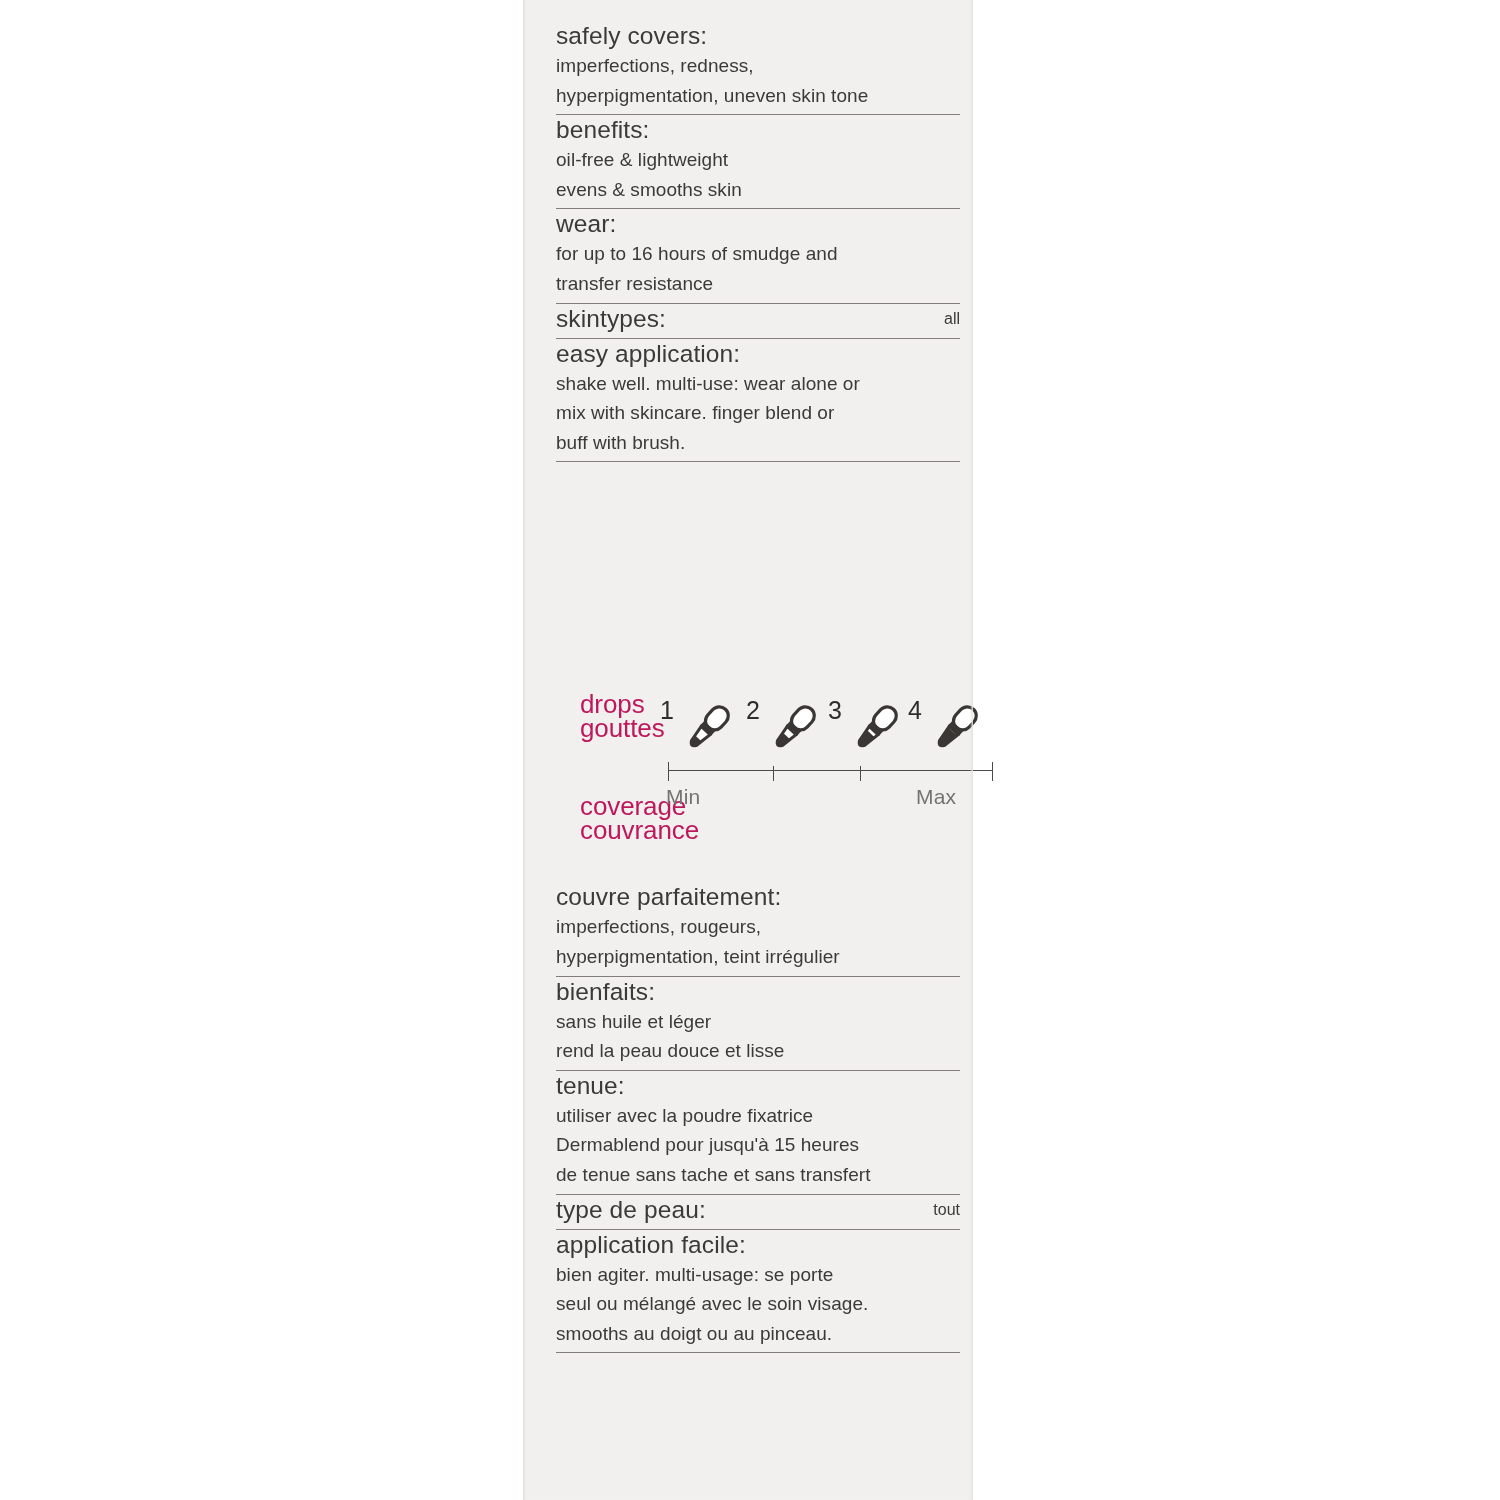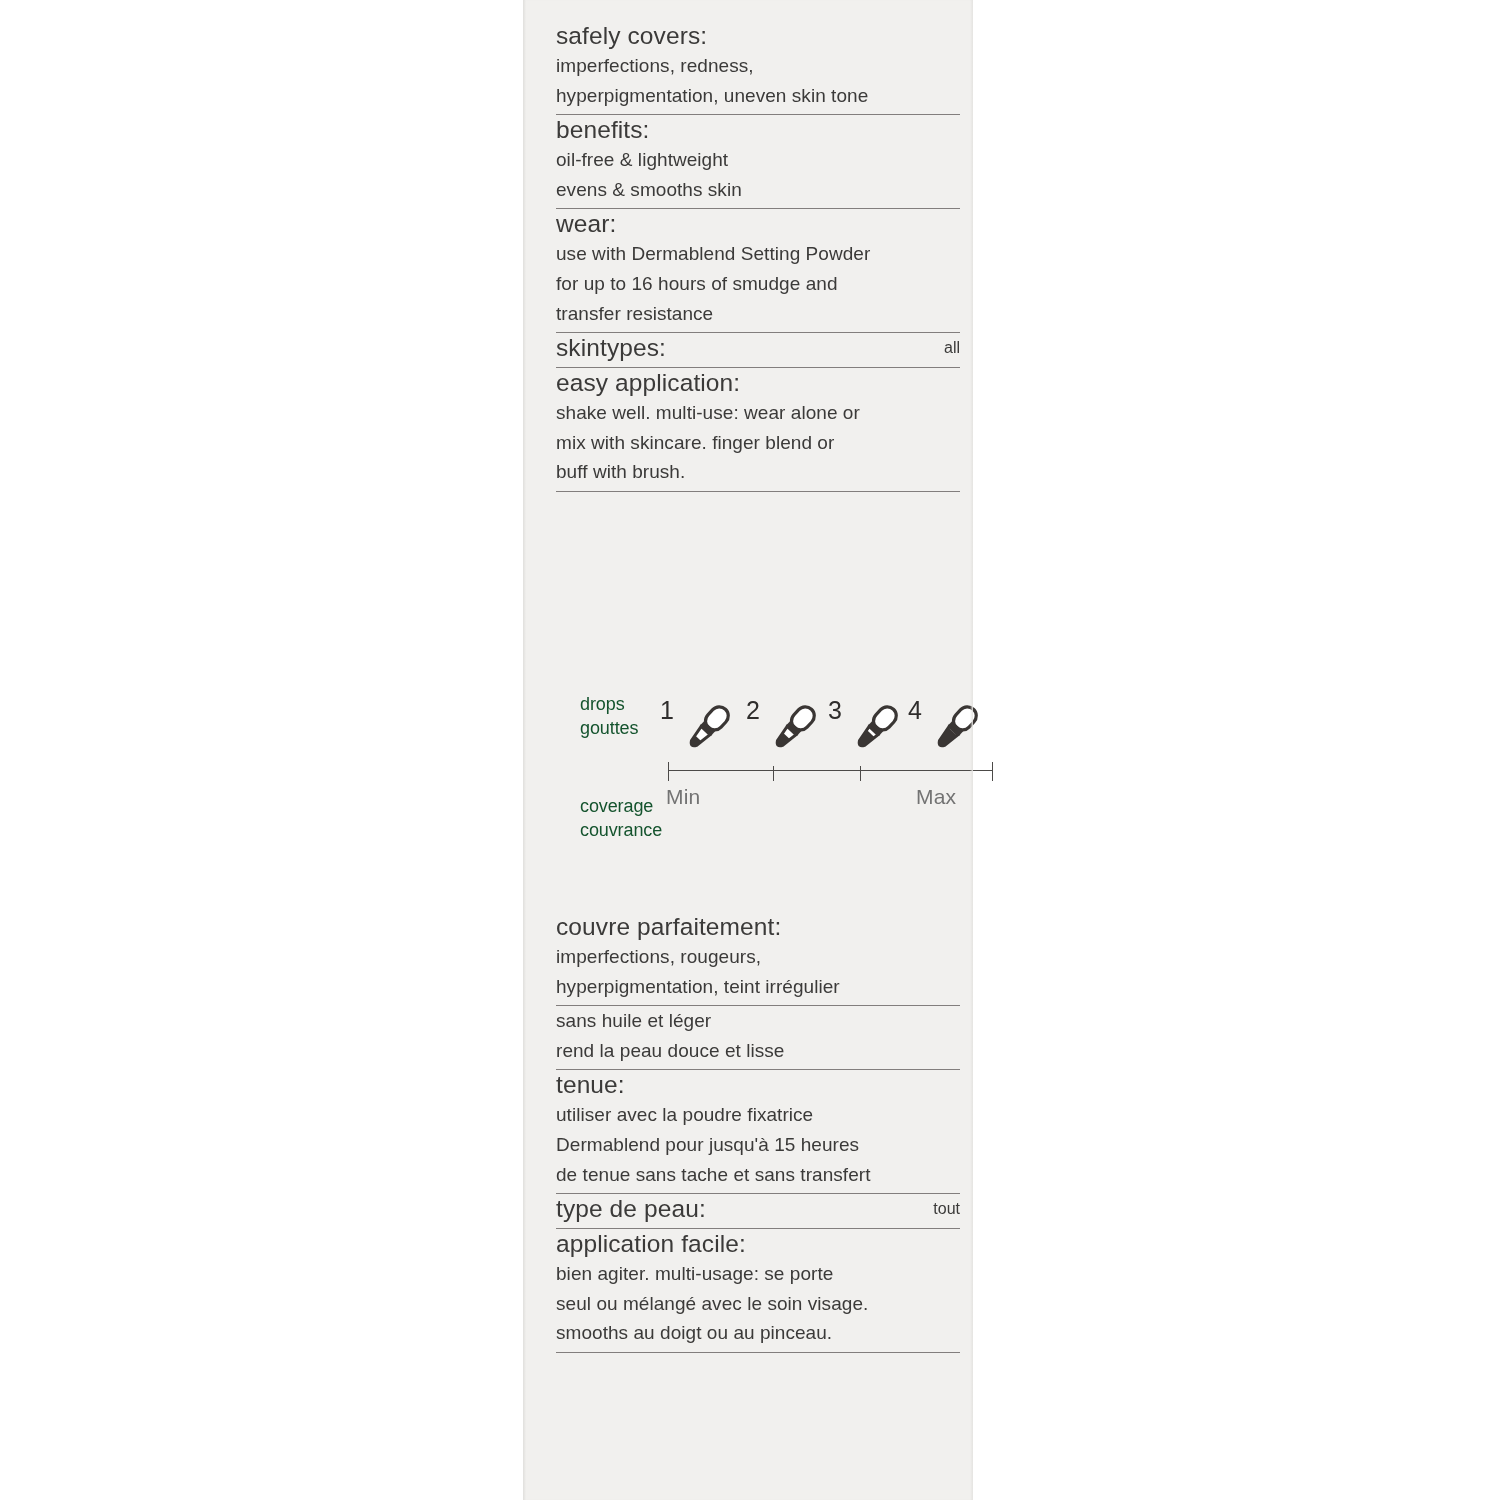--- a/index.html
+++ b/index.html
@@ -101,23 +101,23 @@
   #scale-figure {
     position: absolute;
     left: 0;
     top: 686px;
     width: 440px;
     height: 160px;
   }
   .scale-label {
     position: absolute;
     font-family: "Liberation Sans", sans-serif;
-    font-size: 18px;
+    font-size: 26px;
     line-height: 24px;
-    color: #14532d;
+    color: #be185d;
     letter-spacing: -0.1px;
     white-space: nowrap;
   }
   #drops-label { left: 24px; top: 6px; }
   #coverage-label { left: 24px; top: 108px; }
 
   .dropper-cell {
     position: absolute;
     top: 12px;
     width: 78px;
@@ -190,21 +190,20 @@
 
       <div class="block">
         <div class="heading">benefits:</div>
         <div class="line">oil-free &amp; lightweight</div>
         <div class="line">evens &amp; smooths skin</div>
       </div>
       <div class="rule"></div>
 
       <div class="block">
         <div class="heading">wear:</div>
-        <div class="line">use with Dermablend Setting Powder</div>
         <div class="line">for up to 16 hours of smudge and</div>
         <div class="line">transfer resistance</div>
       </div>
       <div class="rule"></div>
 
       <div class="block">
         <div class="inline-row">
           <div class="heading">skintypes:</div>
           <div class="value">all</div>
         </div>
@@ -294,20 +293,21 @@
       <div style="height:420px"></div>
 
       <div class="block">
         <div class="heading">couvre parfaitement:</div>
         <div class="line">imperfections, rougeurs,</div>
         <div class="line">hyperpigmentation, teint irrégulier</div>
       </div>
       <div class="rule"></div>
 
       <div class="block">
+        <div class="heading">bienfaits:</div>
         <div class="line">sans huile et léger</div>
         <div class="line">rend la peau douce et lisse</div>
       </div>
       <div class="rule"></div>
 
       <div class="block">
         <div class="heading">tenue:</div>
         <div class="line">utiliser avec la poudre fixatrice</div>
         <div class="line">Dermablend pour jusqu'à 15 heures</div>
         <div class="line">de tenue sans tache et sans transfert</div>

